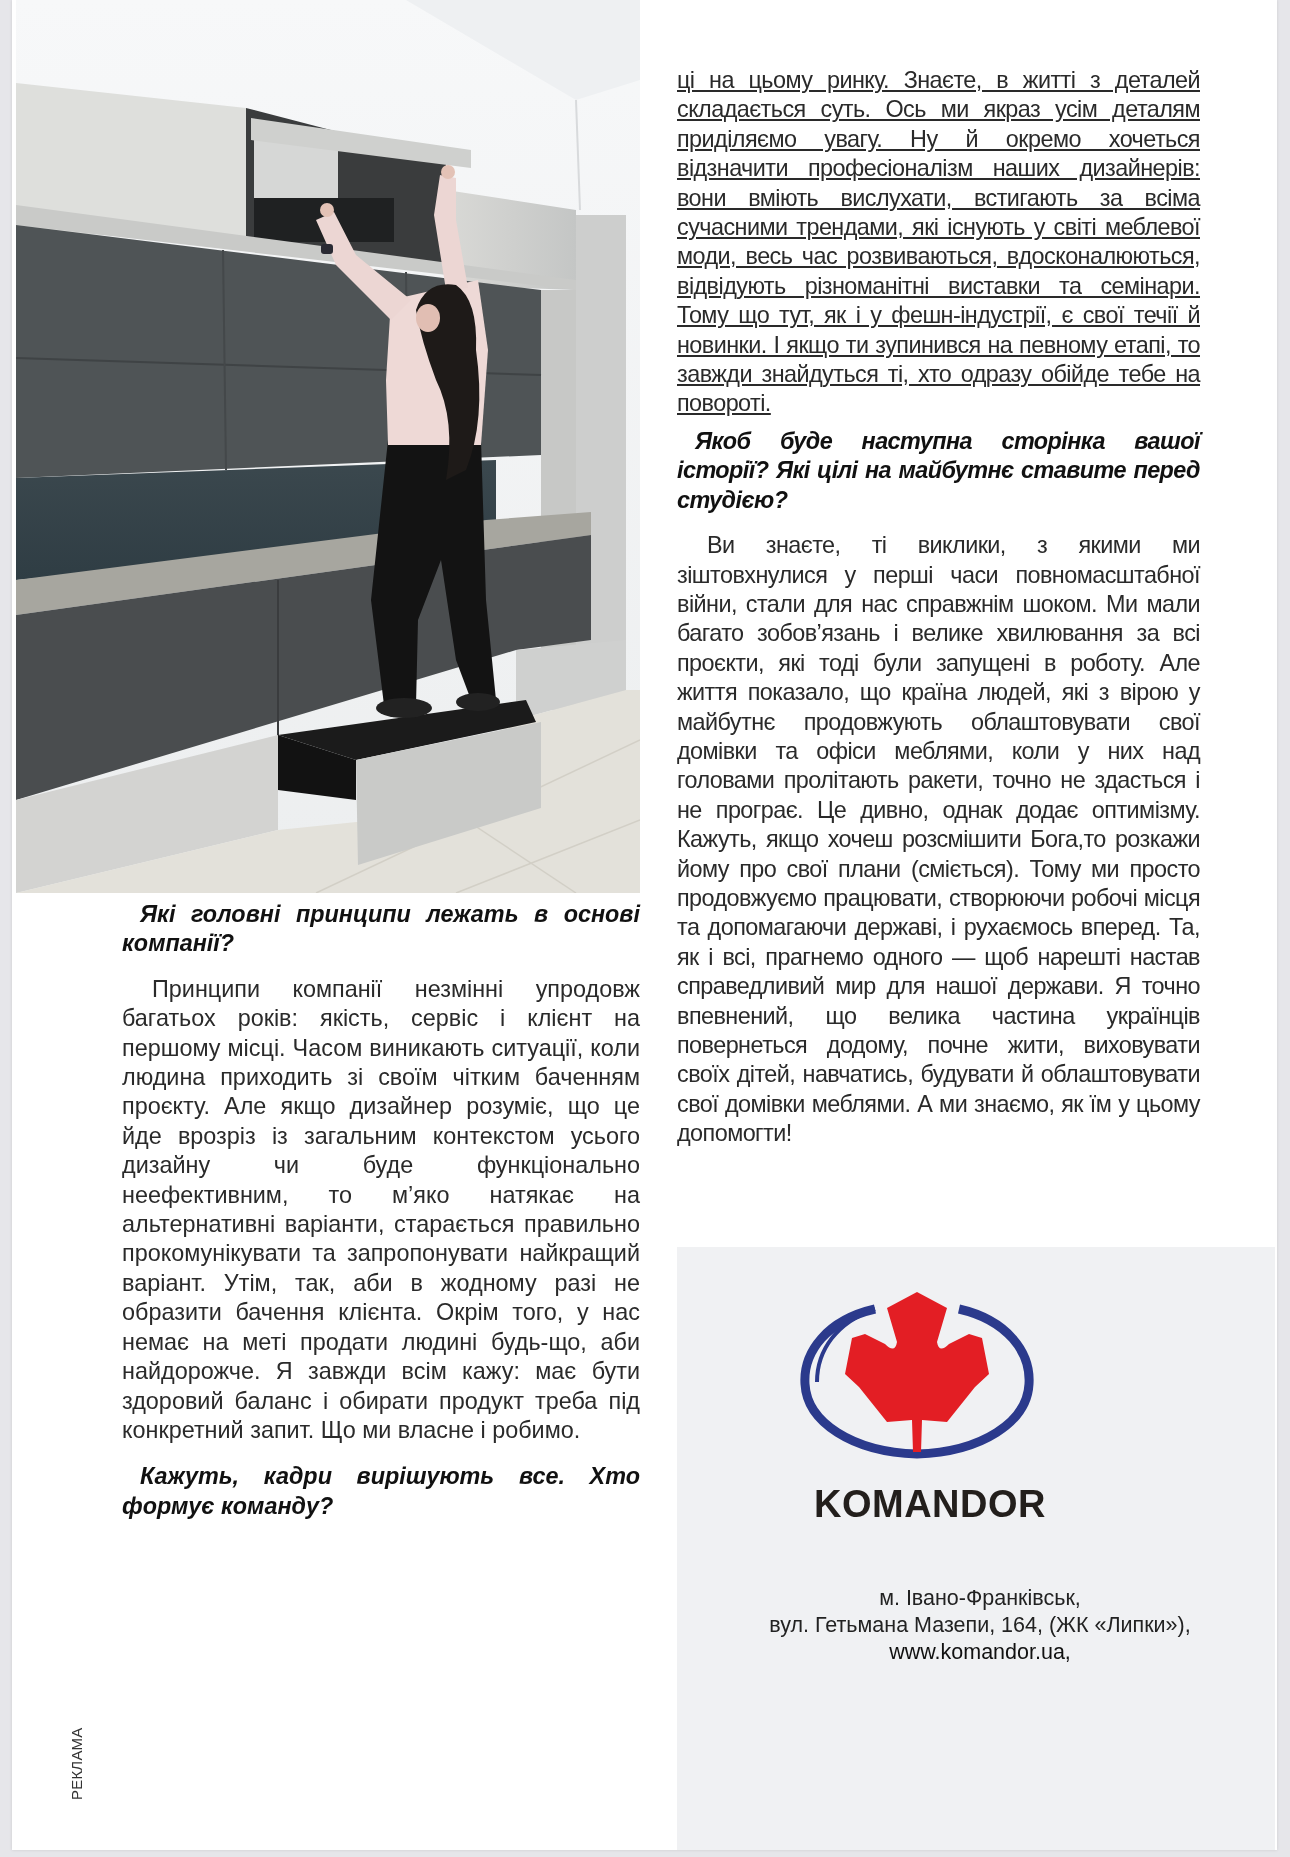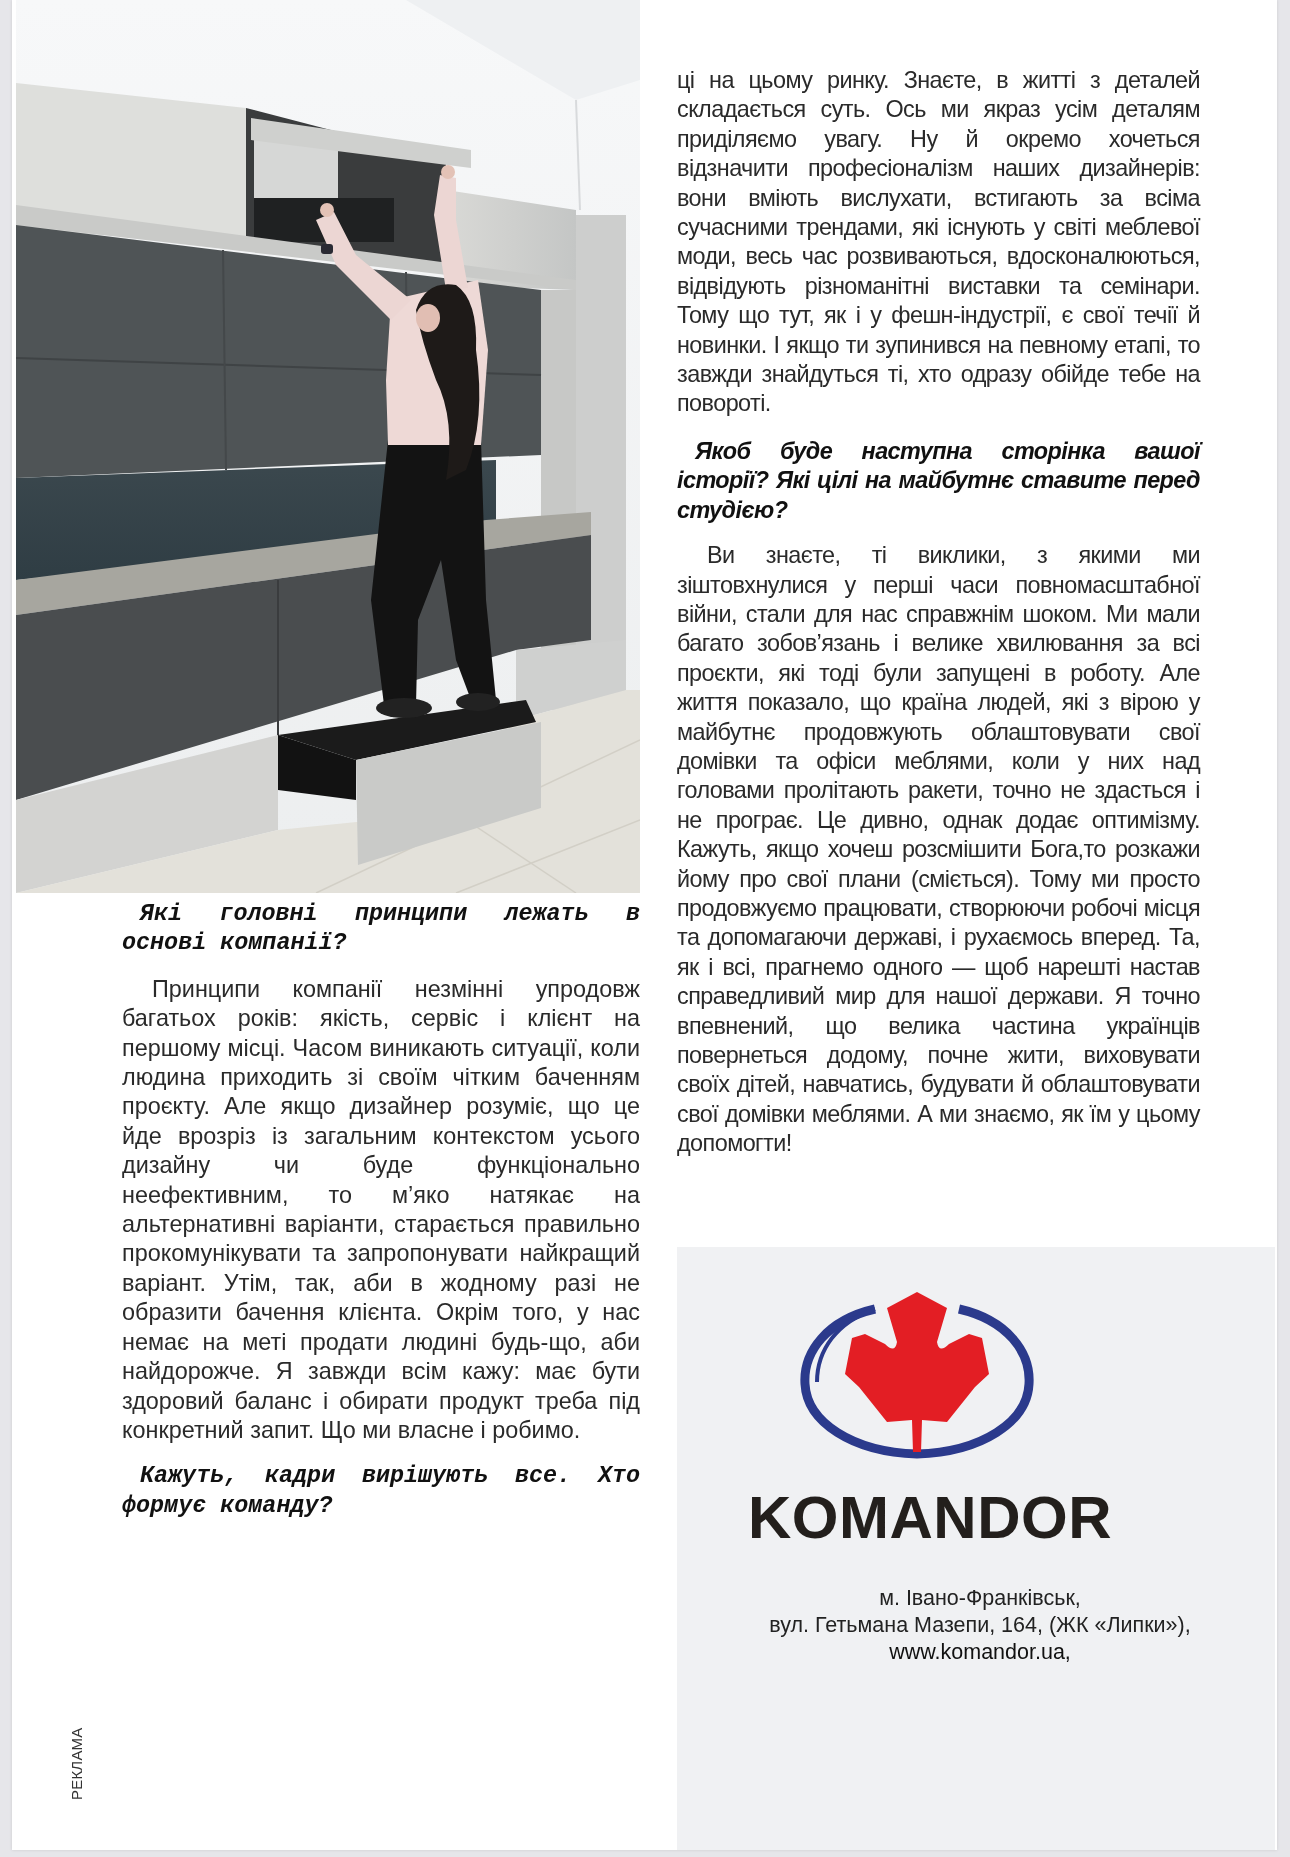--- a/index.html
+++ b/index.html
@@ -25,37 +25,37 @@
     font-size:23.4px; line-height:29.4px;
   }
   .col-left { left:110px; top:900px; width:518px; }
   .col-right { left:665px; top:66px; width:523px; letter-spacing:-0.55px; word-spacing:-0.5px; }
   .col p { margin:0; text-align:justify; text-indent:0; }
   .col p.body { text-indent:30px; margin-bottom:17px; }
   .col p.q {
     font-weight:bold; font-style:italic; color:#111;
     text-indent:18px; margin-bottom:16px; margin-top:4px;
   }
-  .col-left p.q { margin-top:0;font-family:Liberation Mono, monospace; }
-  .col-right p.lead { margin-bottom:18px; }
+  .col-left p.q { margin-top:0; }
+  .col-right p.lead { margin-bottom:8px;text-decoration:underline; }
 
   .ad-label {
     position:absolute; left:56px; top:1800px;
     transform-origin:left top; transform:rotate(-90deg);
     font-size:15px; letter-spacing:0.2px; color:#333;
   }
   
   .ad {
     position:absolute; left:665px; top:1247px; width:598px; height:603px;
     background:#f0f1f3;
   }
   .logo { position:absolute; left:120px; top:45px; width:240px; height:200px; }
   .brand {
     position:absolute; left:0; width:506px; top:236px; text-align:center;
-    font-weight:bold; font-size:60px; color:#231f1c; letter-spacing:0.5px;
+    font-weight:bold; font-size:38px; color:#231f1c; letter-spacing:0.5px;
   }
   .contacts {
     position:absolute; left:4px; width:598px; top:338px; text-align:center;
     font-size:21.5px; line-height:27px; color:#222;
   }
   .contacts .web { font-weight:normal; color:#111; }
 </style>
 </head>
 <body>
 

